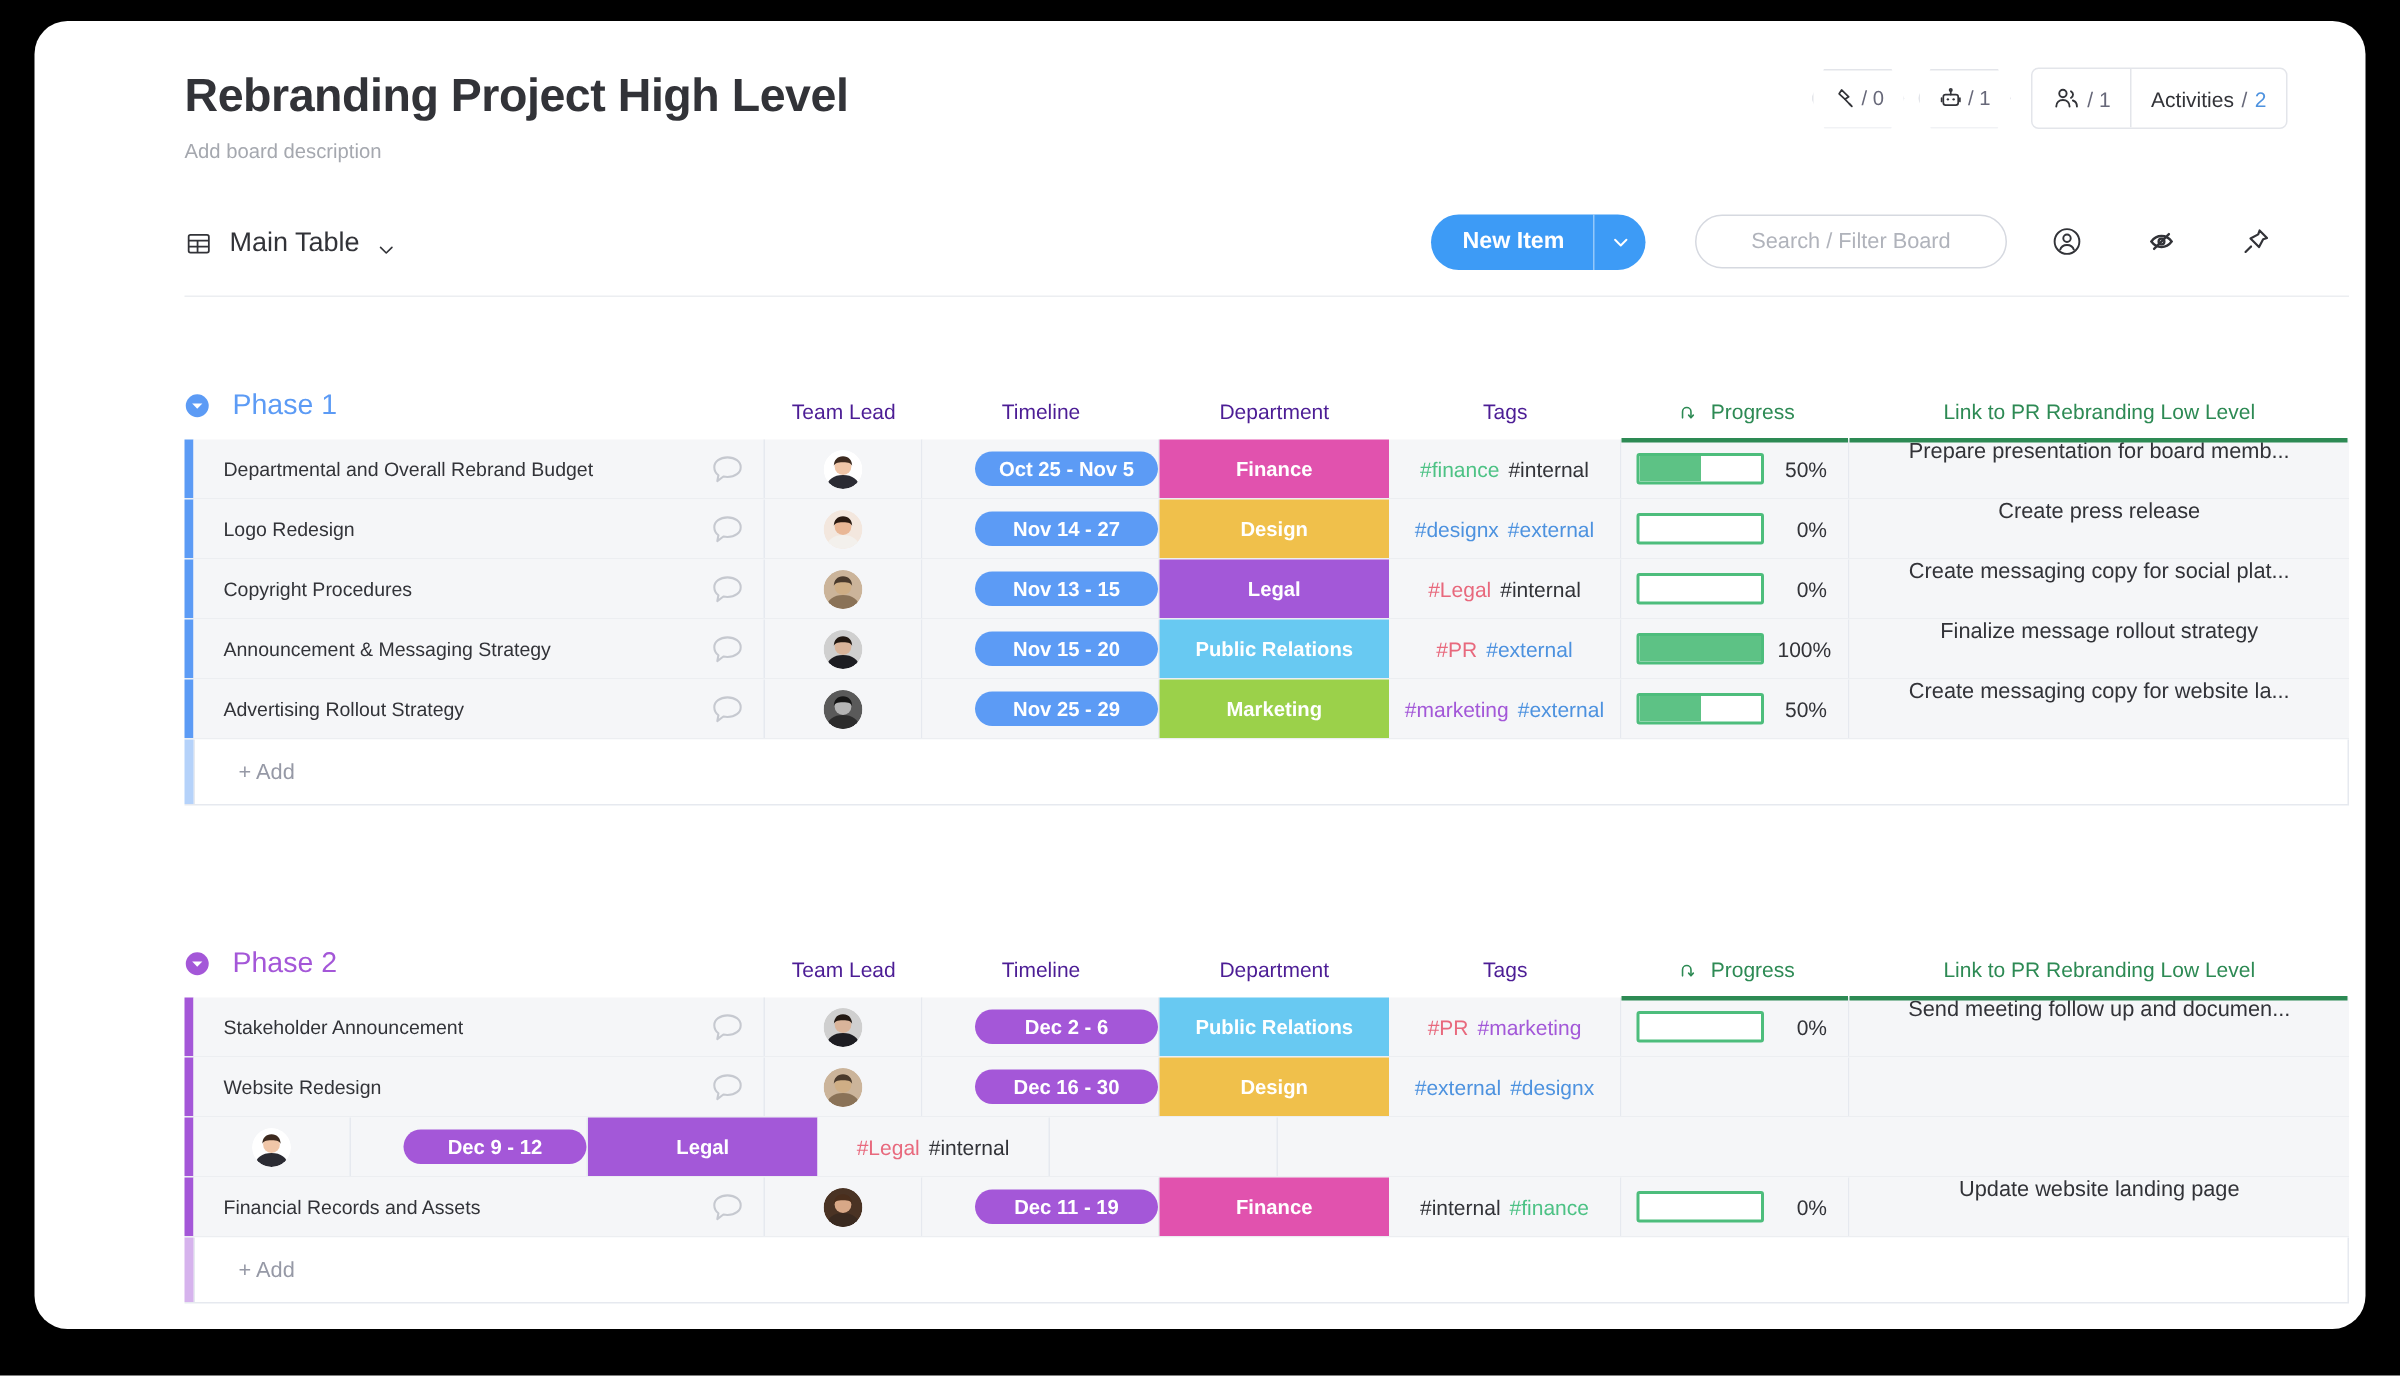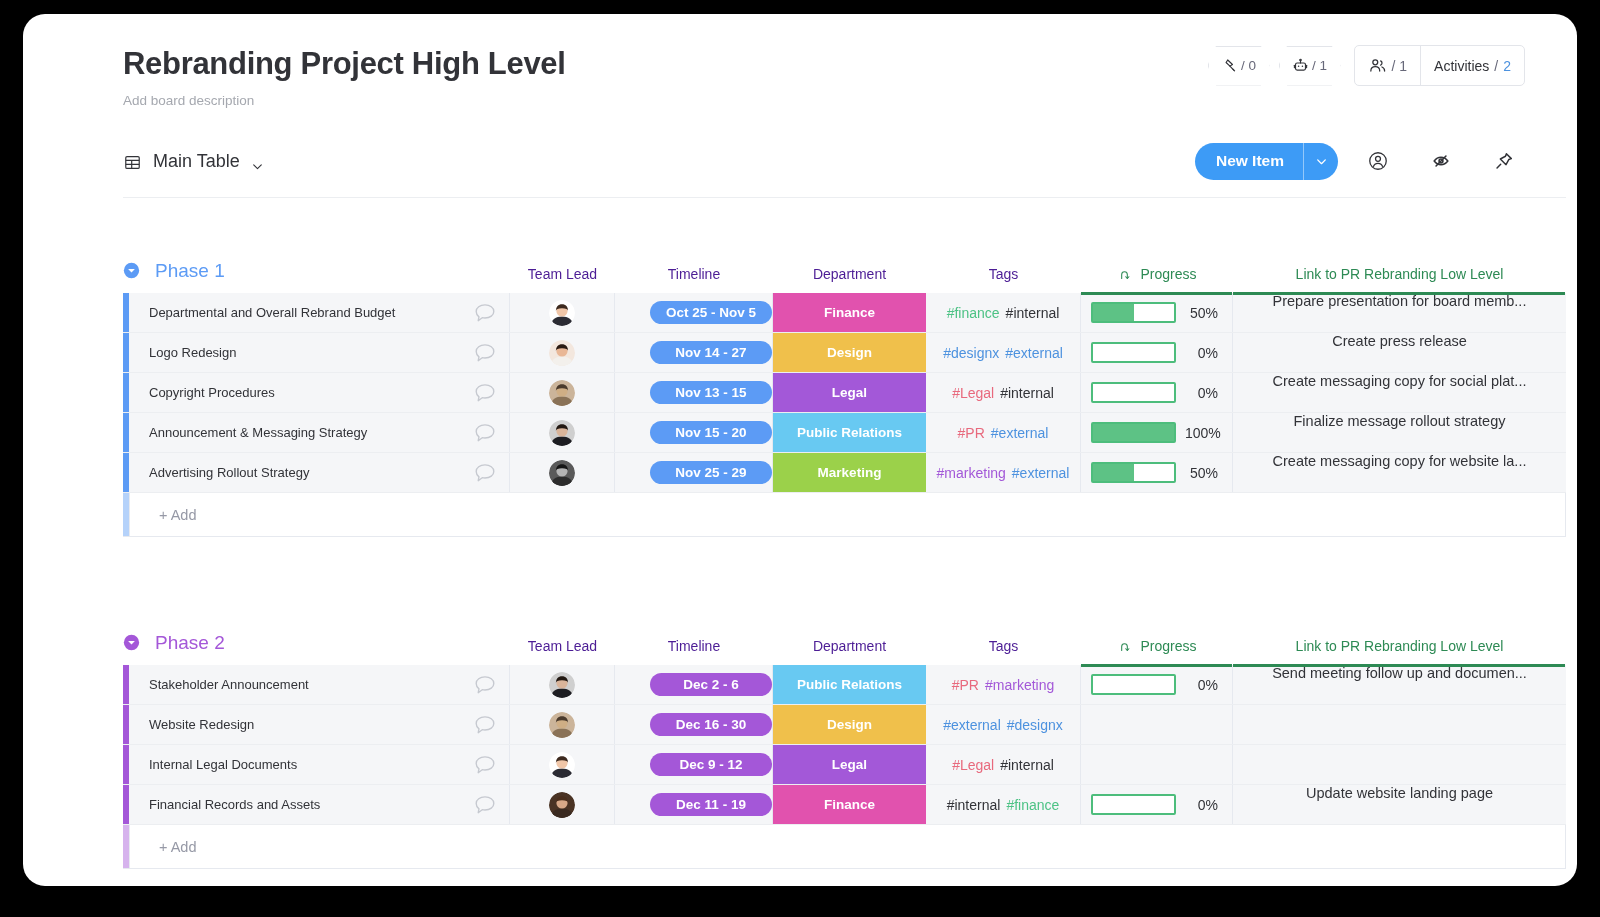--- a/index.html
+++ b/index.html
@@ -195,20 +195,23 @@
     <div class="toolbar-right">
       <div class="newitem">
         <span class="ni-label">New Item</span>
         <span class="ni-split"></span>
         <span class="ni-chev">
           <svg width="13" height="13" viewBox="0 0 24 24" fill="none" stroke="#fff" stroke-width="2.4" stroke-linecap="round" stroke-linejoin="round">
                 <path d="M5 9 L12 16 L19 9"></path>
               </svg>
         </span>
       </div>
+      <div class="searchbox">
+        <input type="text" placeholder="Search / Filter Board" style="">
+      </div>
       <div class="tb-icon">
         <span>
           <svg width="22" height="22" viewBox="0 0 24 24" fill="none" stroke="#323338" stroke-width="1.4">
             <circle cx="12" cy="12" r="9"></circle>
                 <circle cx="12" cy="9.6" r="2.7"></circle>
             <path d="M6.9 18.4 C7.6 15.9 9.6 14.6 12 14.6 C14.4 14.6 16.4 15.9 17.1 18.4"></path>
           </svg>
         </span>
       </div>
       <div class="tb-icon">
@@ -635,28 +638,20 @@
               <span style="color:#4d92df">#external</span>
               <span style="color:#4d92df">#designx</span>
             </div>
             <div class="c-prog"></div>
             <div class="c-link">
               <span></span>
             </div>
           </div>
           <div class="row">
             <div class="cbar" style="background:#a457d8"></div>
-            <div class="c-name">
-              <span class="nm">Internal Legal Documents</span>
-              <span class="bubble">
-                <svg width="24" height="22" viewBox="0 0 26 24" fill="none" stroke="#c6c9d0" stroke-width="1.5" stroke-linejoin="round">
-                  <path d="M13 3.2 C18.5 3.2 22.6 6.2 22.6 10.3 C22.6 14.4 18.5 17.4 13 17.4 C11.9 17.4 10.9 17.3 10 17.1 L5.6 20.4 L6.4 16.2 C4.6 14.8 3.4 12.7 3.4 10.3 C3.4 6.2 7.5 3.2 13 3.2 Z"></path>
-                </svg>
-              </span>
-            </div>
             <div class="c-lead">
               <span class="avatar">
                 <svg width="26" height="26" viewBox="0 0 26 26">
                   <defs>
                     <clipPath id="cl_avatar-man-suit">
                       <circle cx="13" cy="13" r="13"></circle>
                     </clipPath>
                   </defs>
                   <g clip-path="url(#cl_avatar-man-suit)">
                     <rect width="26" height="26" fill="#ffffff"></rect>

